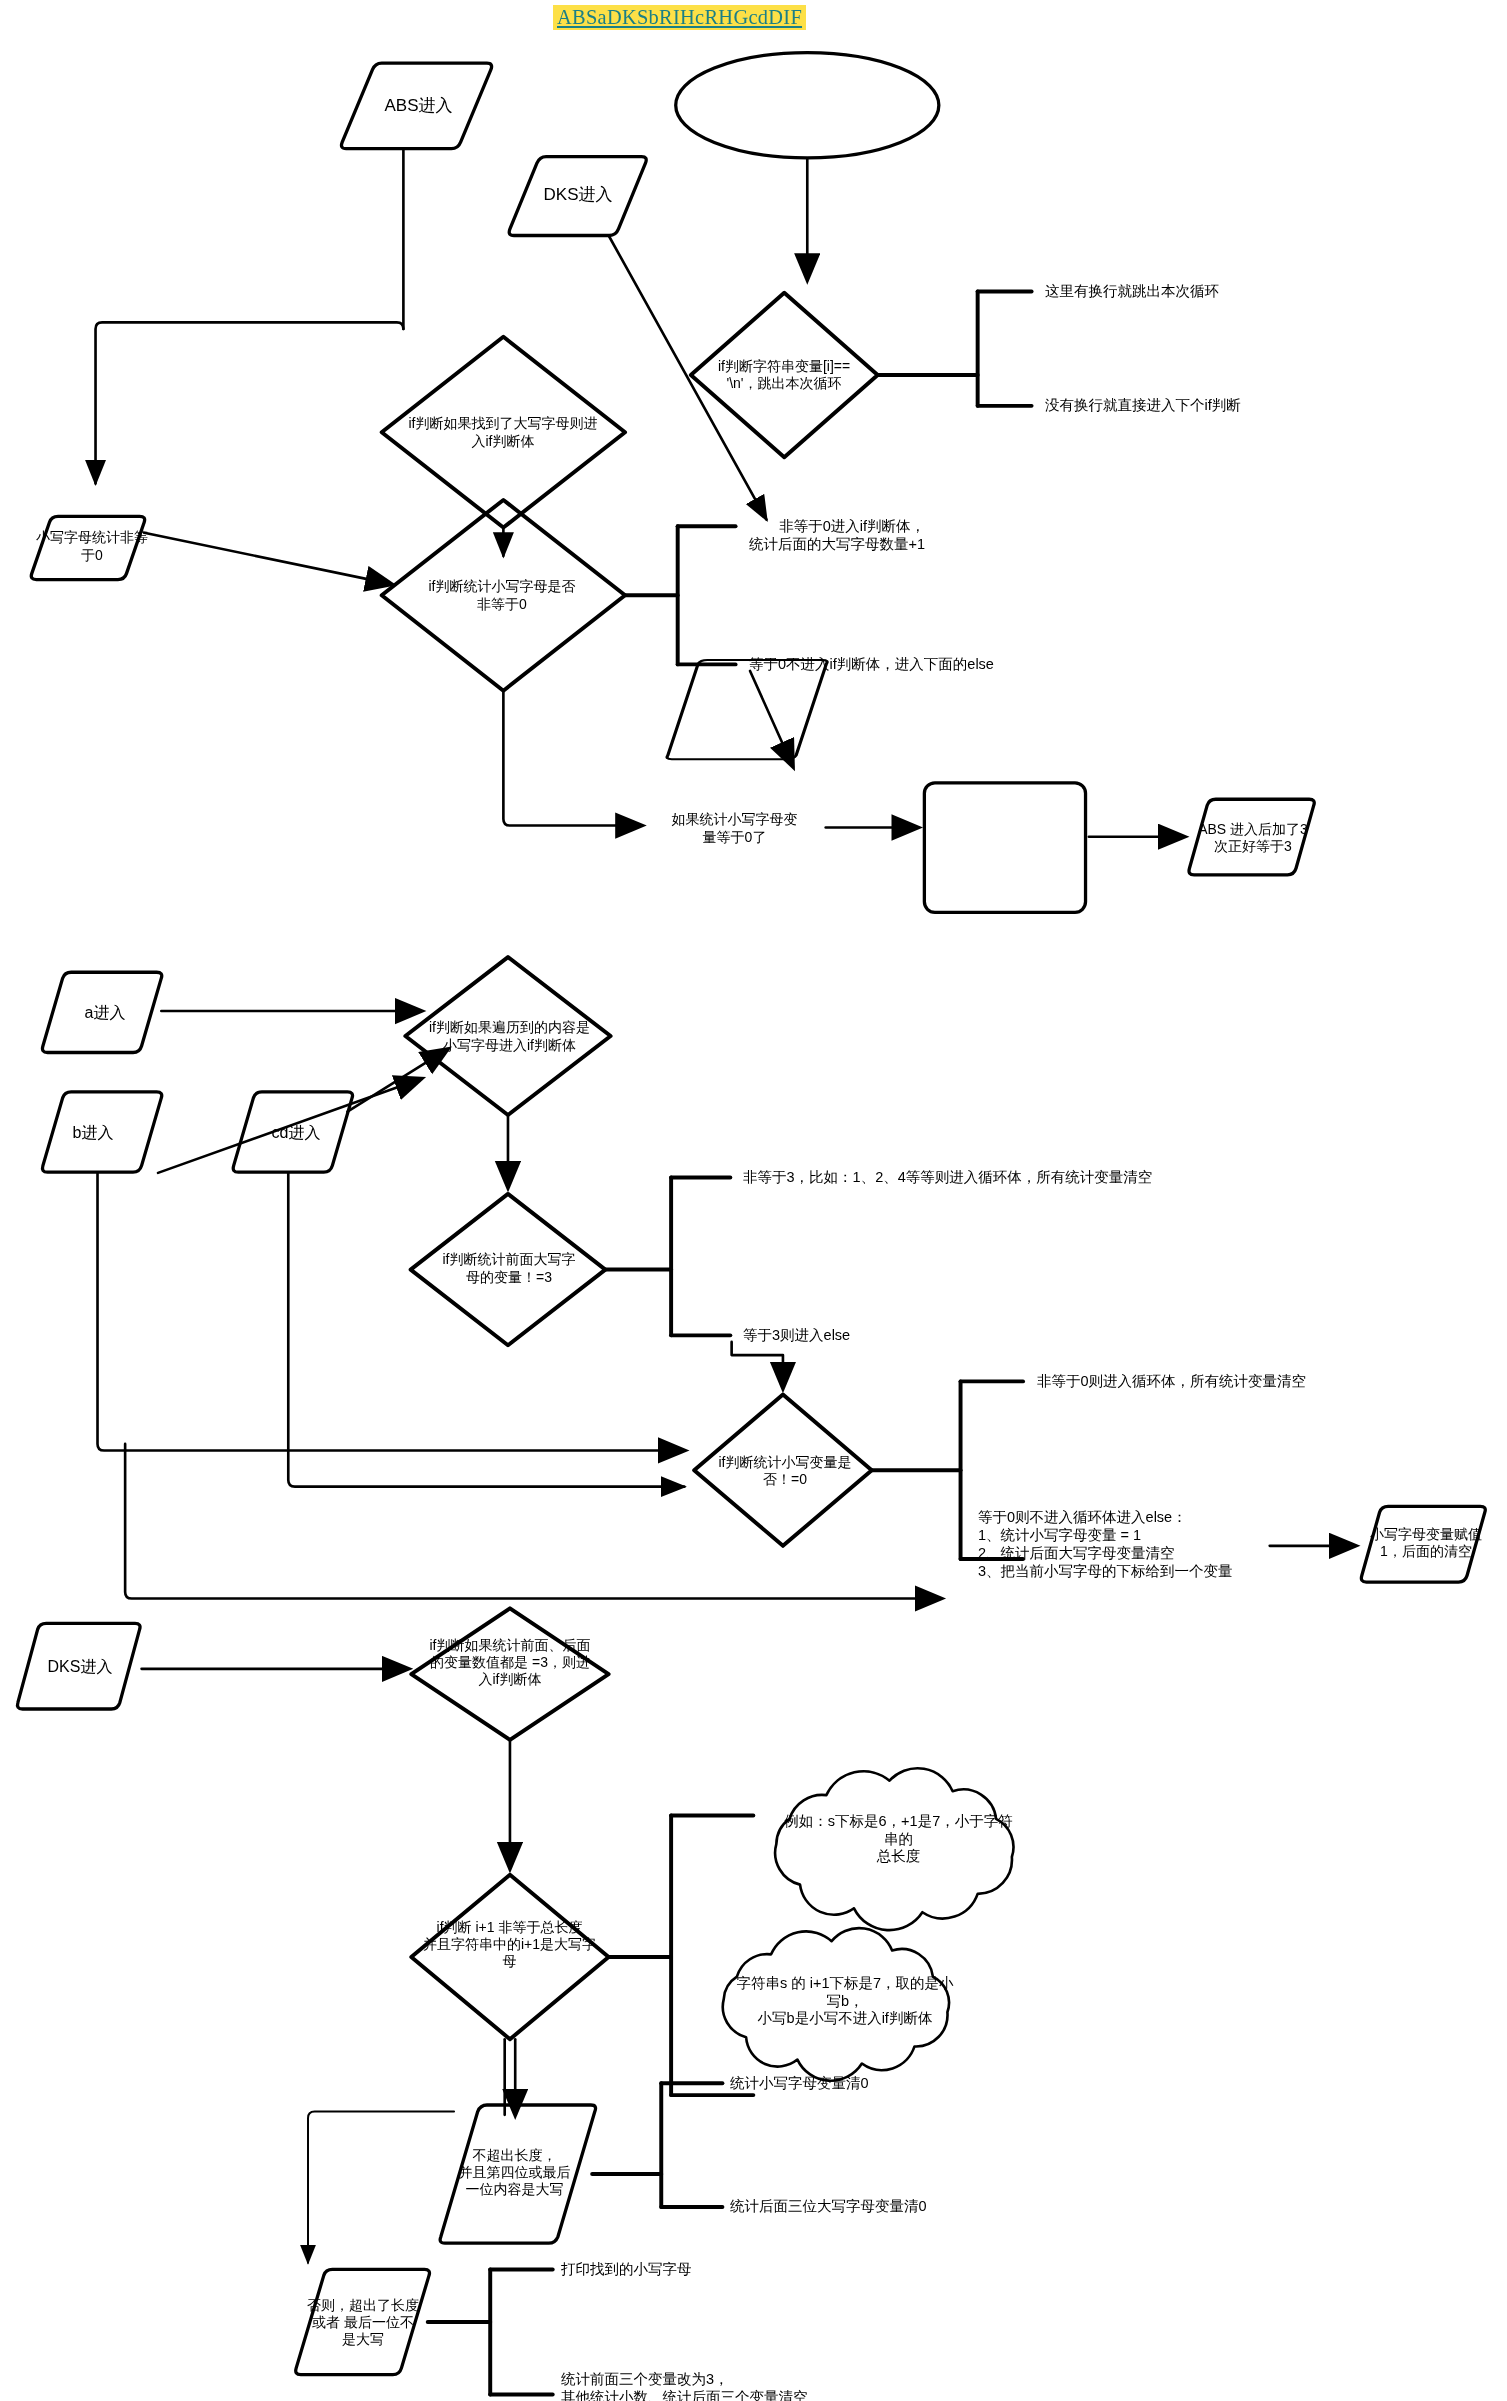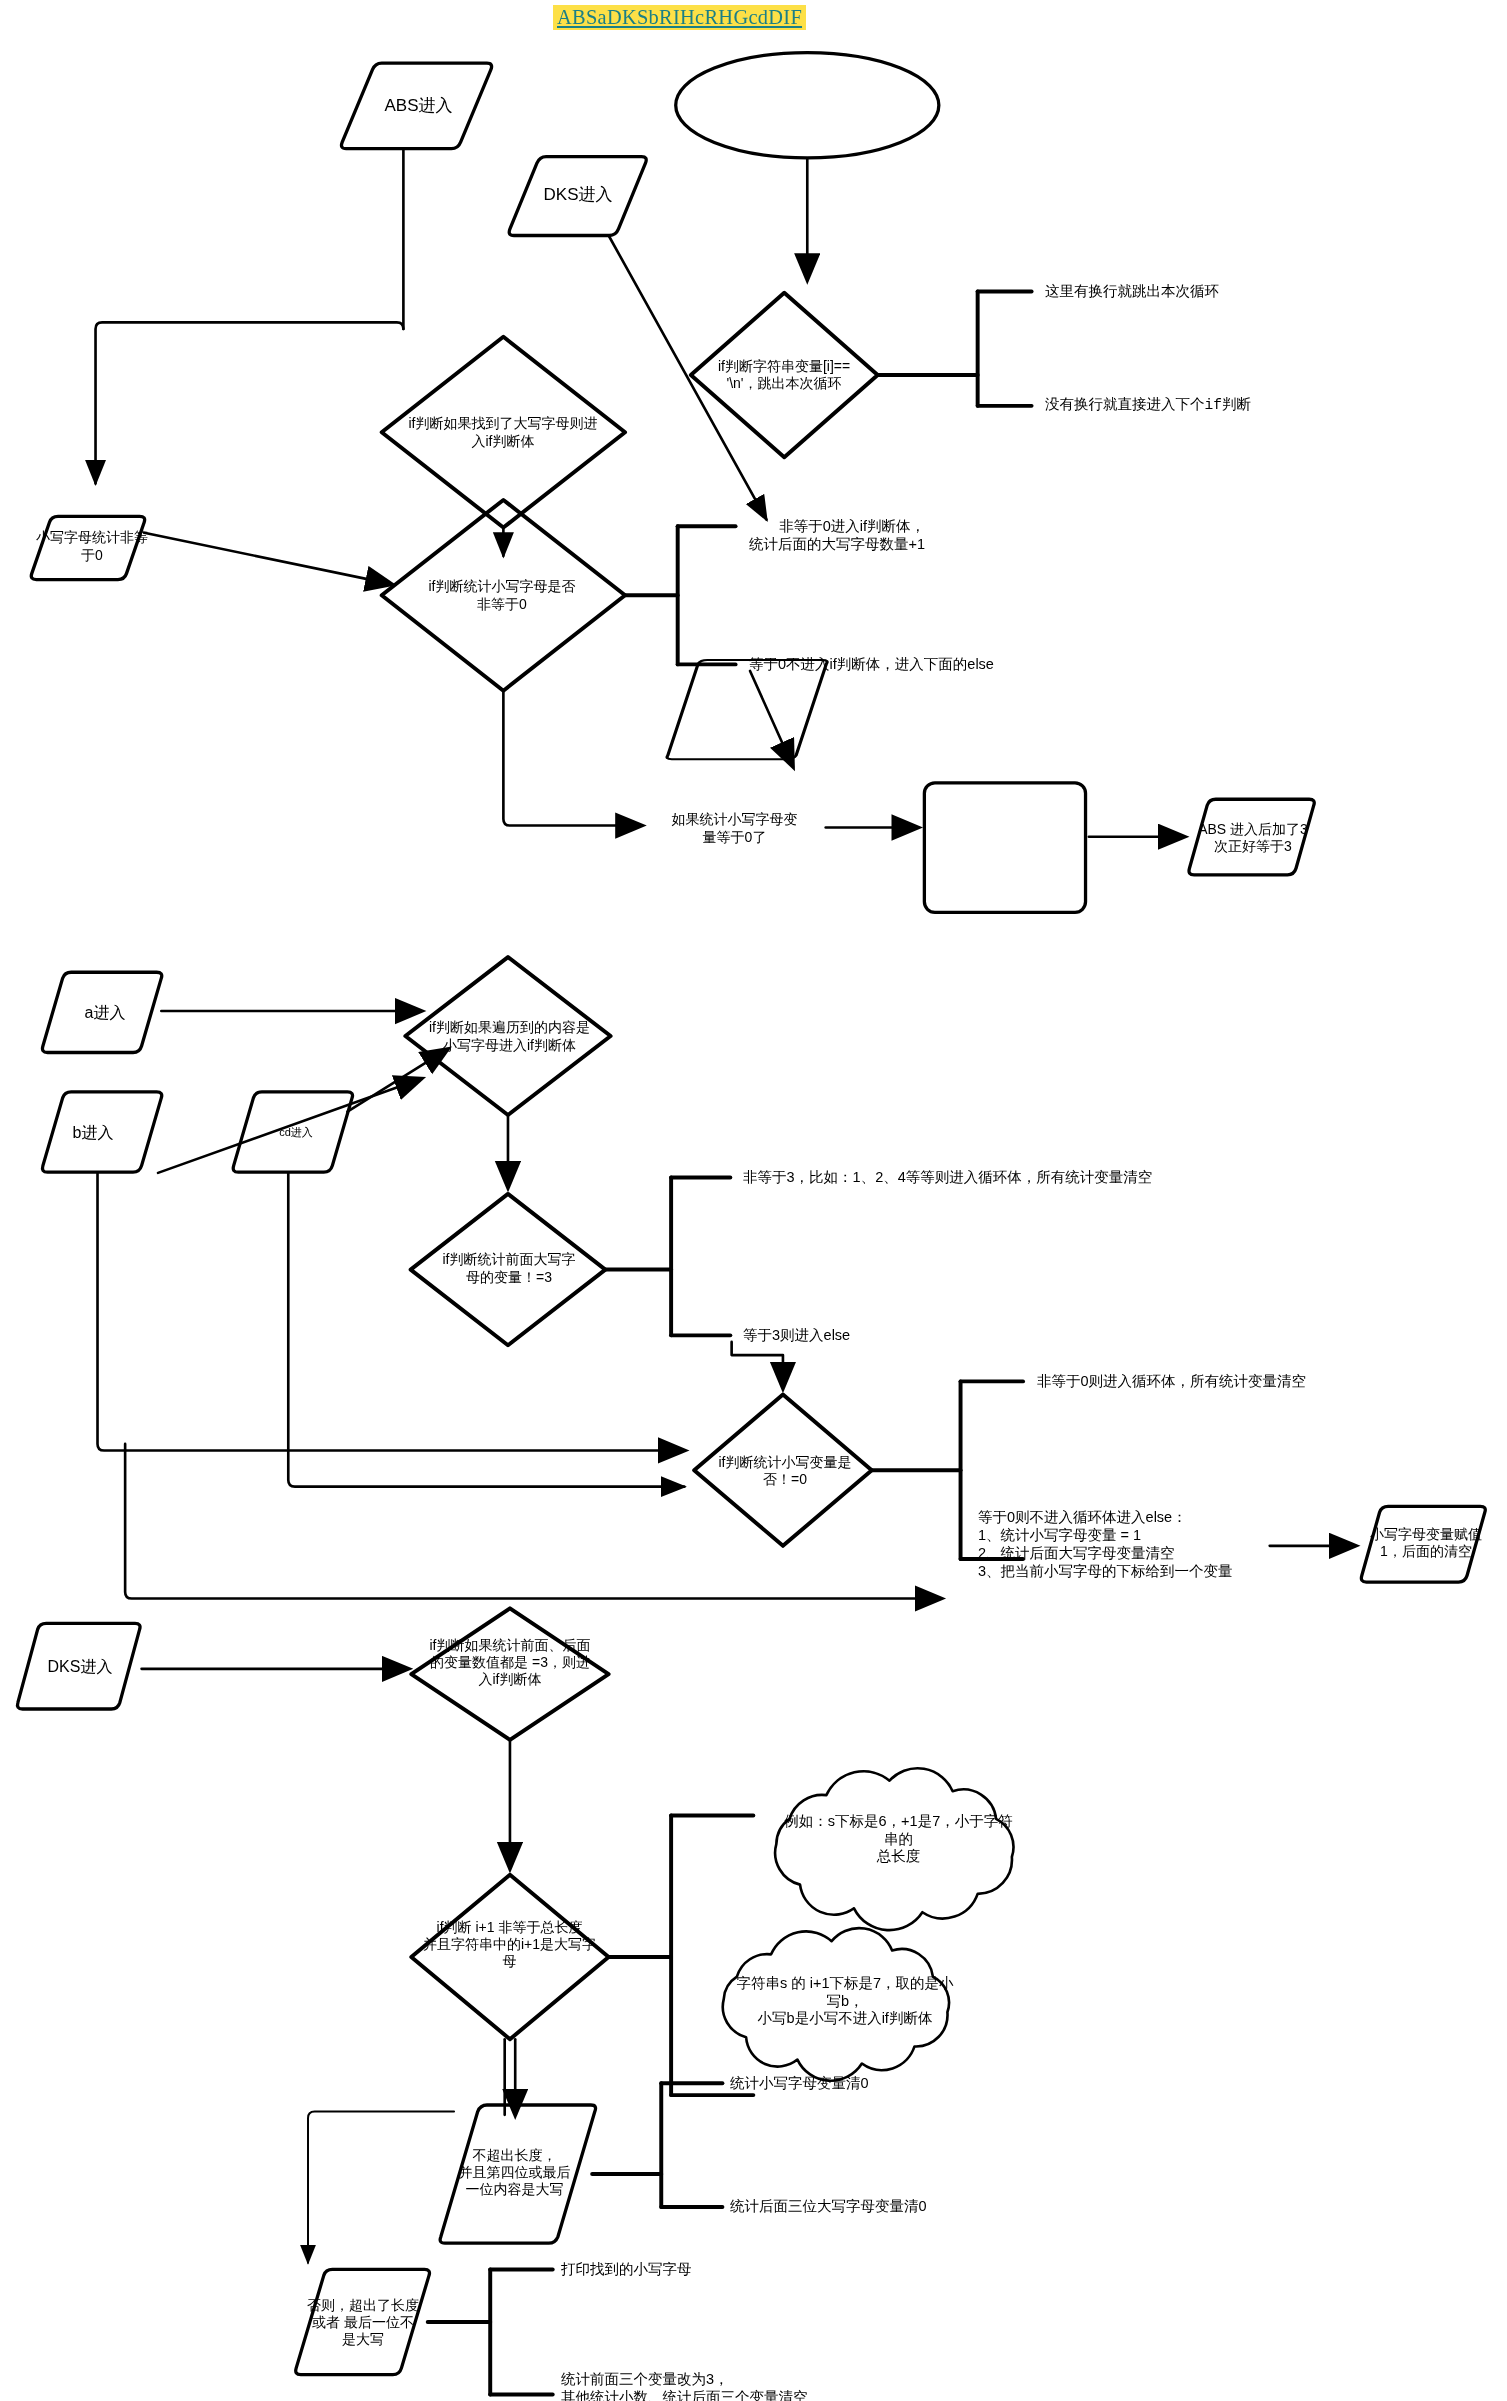--- a/index.html
+++ b/index.html
@@ -233,21 +233,21 @@
 
 
   <div class="node-label" style="left:391px; top:406px; width:224px; height:53px; font-size:14px;">if判断如果找到了大写字母则进
 入if判断体</div>
 
   <div class="node-label" style="left:705px; top:350px; width:158px; height:50px; font-size:14px;">if判断字符串变量[i]==
 '\n'，跳出本次循环</div>
 
   <div class="free-label" style="left:1045px; top:282px; font-size:14.5px;">这里有换行就跳出本次循环</div>
 
-  <div class="free-label" style="left:1045px; top:396px; font-size:14.5px;font-family:Liberation Mono, monospace;">没有换行就直接进入下个if判断</div>
+  <div class="free-label" style="left:1045px; top:396px; font-size:14.5px;">没有换行就直接进入下个if判断</div>
 
   <div class="node-label" style="left:33px; top:526px; width:118px; height:41px; font-size:14px;">小写字母统计非等
 于0</div>
 
   <div class="node-label" style="left:400px; top:570px; width:204px; height:51px; font-size:14px;">if判断统计小写字母是否
 非等于0</div>
 
   <div class="free-label" style="left:749px; top:517px; font-size:14.5px; text-align:right;">非等于0进入if判断体，
 统计后面的大写字母数量+1</div>
 
@@ -257,21 +257,21 @@
 量等于0了</div>
 
 
   <div class="node-label" style="left:1194px; top:815px; width:118px; height:46px; font-size:14px;">ABS 进入后加了3
 次正好等于3</div>
 
   <div class="node-label" style="left:46px; top:992px; width:118px; height:41px; font-size:16px;">a进入</div>
 
   <div class="node-label" style="left:34px; top:1112px; width:118px; height:41px; font-size:16px;">b进入</div>
 
-  <div class="node-label" style="left:237px; top:1112px; width:118px; height:41px; font-size:11px;">cd进入</div>
+  <div class="node-label" style="left:237px; top:1112px; width:118px; height:41px; font-size:16px;">cd进入</div>
 
   <div class="node-label" style="left:411px; top:1010px; width:197px; height:53px; font-size:14px;">if判断如果遍历到的内容是
 小写字母进入if判断体</div>
 
   <div class="node-label" style="left:420px; top:1243px; width:178px; height:51px; font-size:14px;">if判断统计前面大写字
 母的变量！=3</div>
 
   <div class="free-label" style="left:743px; top:1168px; font-size:14.5px;">非等于3，比如：1、2、4等等则进入循环体，所有统计变量清空</div>
 
   <div class="free-label" style="left:743px; top:1326px; font-size:14.5px;">等于3则进入else</div>

